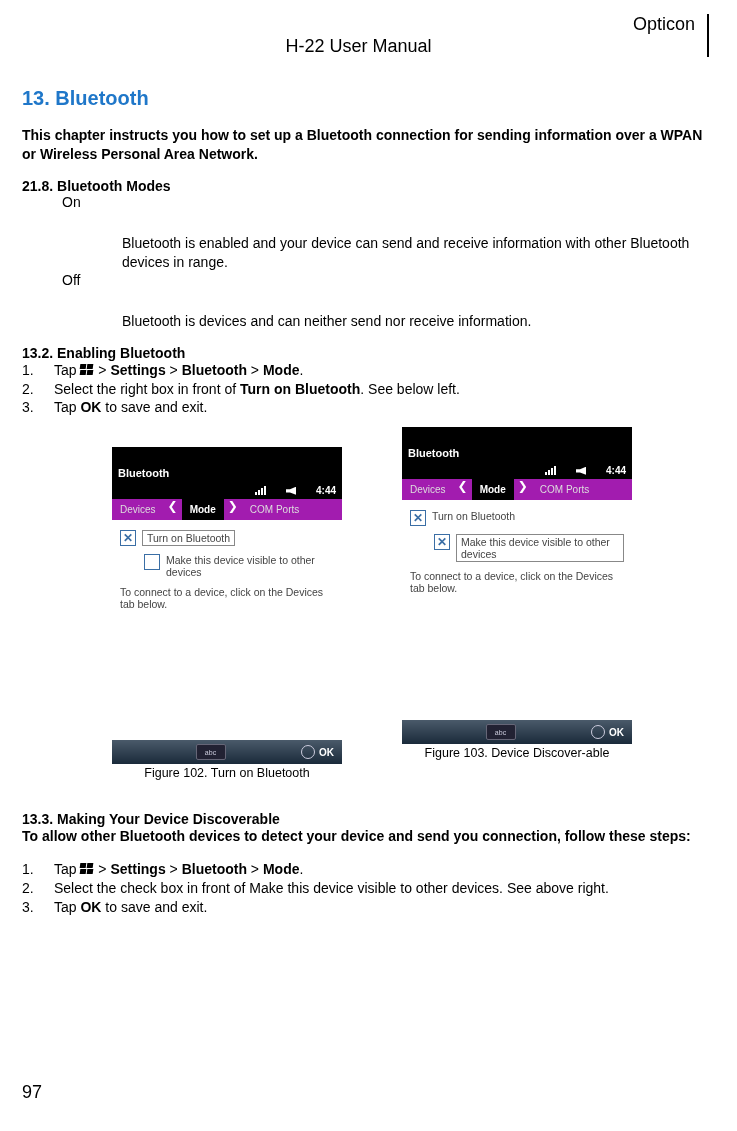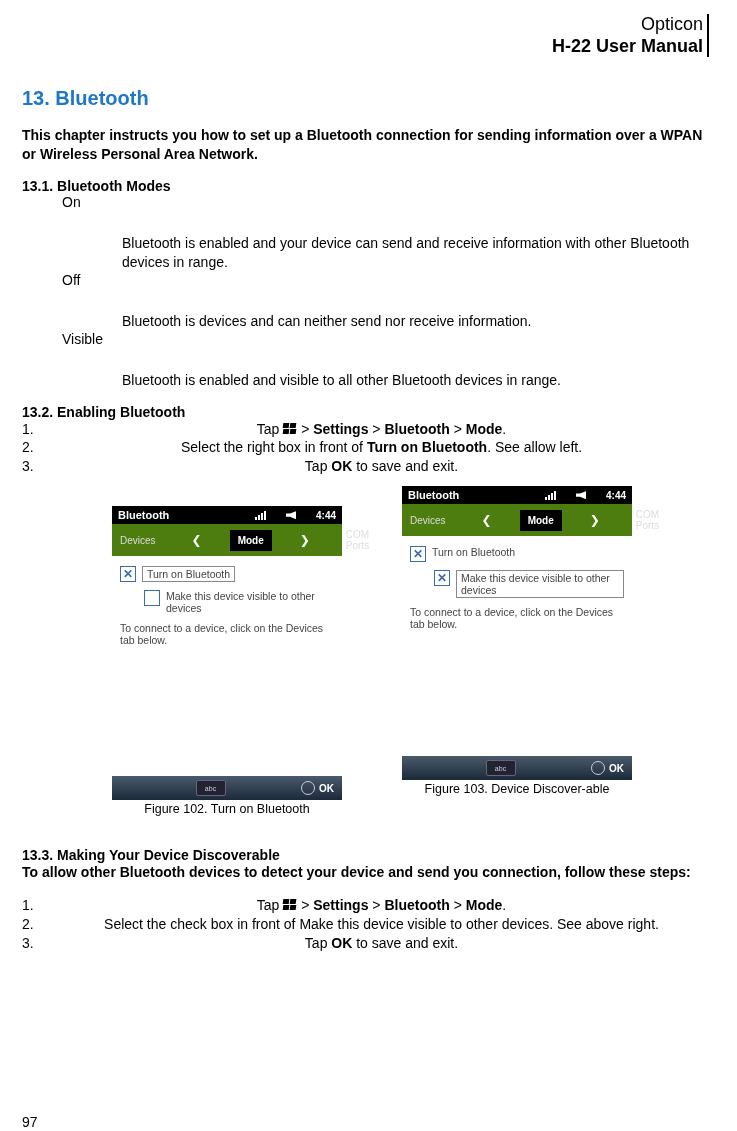--- a/index.html
+++ b/index.html
@@ -17,45 +17,45 @@
     width: 737px;
     position: relative;
     min-height: 1131px;
   }
   .header-block {
     text-align: right;
     font-weight: normal;
     font-size: 18px;
     line-height: 1.2;
     border-right: 2px solid #000;
-    padding-right: 4px;
+    padding-right: 12px;
     margin-bottom: 30px;
   }
   .header-block .line1 { }
-  .header-block .line2 { font-weight: bold; }
+  .header-block .line2 { font-weight: normal; text-align: center; }
   .chapter-title {
     color: #1f77c9;
     font-size: 20px;
     font-weight: bold;
     margin-bottom: 16px;
   }
   p { margin: 0 0 14px 0; line-height: 1.35; font-weight: bold; }
   .section-head {
     font-weight: bold;
     margin-top: 0;
     margin-bottom: 0;
   }
   .mode-row { display: flex; }
   .mode-row .indent { width: 40px; flex: 0 0 40px; }
   .mode-row .label { width: 60px; flex: 0 0 60px; }
   .mode-row .desc { flex: 1; line-height: 1.35; margin-top: 40px; }
   .modes-block { margin-bottom: 14px; }
   .ol-row { display: flex; line-height: 1.35; }
   .ol-row .num { width: 32px; flex: 0 0 32px; }
-  .ol-row .content { flex: 1; text-align: center; }
+  .ol-row .content { flex: 1; }
   .winflag {
     display: inline-block;
     width: 14px;
     height: 12px;
     position: relative;
     vertical-align: -1px;
   }
   .winflag span {
     position: absolute;
     width: 6px;
@@ -87,35 +87,34 @@
   .phone .titlebar {
     background: #000;
     color: #fff;
     display: flex;
     align-items: center;
     justify-content: space-between;
     padding: 3px 6px;
     font-size: 11px;
     font-weight: bold;
   }
-  .phone .titlebar .right { display: flex; align-items: center; gap: 20px; font-size: 10px; }
+  .phone .titlebar .right { display: flex; align-items: center; gap: 20px; font-size: 10px; margin-top: 35px; }
   .phone .sigbar { display:inline-flex; align-items: flex-end; gap:1px; }
   .phone .sigbar i { width:2px; background:#fff; display:block; }
   .phone .sigbar i:nth-child(1){height:3px;}
   .phone .sigbar i:nth-child(2){height:5px;}
   .phone .sigbar i:nth-child(3){height:7px;}
   .phone .sigbar i:nth-child(4){height:9px;}
   .phone .speaker { width:10px; height:8px; background:#fff; clip-path: polygon(0 30%,40% 30%,100% 0,100% 100%,40% 70%,0 70%); display:inline-block;}
   .phone .tabs {
-    background: #4d7c0f;
+    background: #a21caf;
     display: flex;
-    align-items: center;
+    align-items: flex-start;
     color: #ddd;
     font-size: 10px;
-    gap: 24px;
   }
   .phone .tabs .tab { padding: 5px 8px; }
   .phone .tabs .tab.active { background: #000; font-weight: bold; color: #fff; }
   .phone .tabs .arrow {
     color: #fff;
     font-size: 12px;
     padding: 0 4px;
   }
   .phone .body {
     padding: 10px 8px;
@@ -142,65 +141,60 @@
     padding: 0 8px;
     color:#fff;
     font-size:10px;
   }
   .phone .softbar .kbd {
     width:28px; height:14px; background:#223; border:1px solid #667; border-radius:2px;
     display:flex; align-items:center; justify-content:center; font-size:7px; color:#ccd;
   }
   .phone .softbar .btn { display:flex; align-items:center; gap:4px; }
   .phone .softbar .circle { width:12px;height:12px;border:1px solid #ccd;border-radius:50%; display:inline-flex;align-items:center;justify-content:center;font-size:8px;}
-  .pagenum { position:absolute; bottom:1px; left:22px; font-size:14px; }
+  .pagenum { position:absolute; bottom:28px; left:22px; font-size:18px; }
 </style>
 </head>
 <body>
 
 <div class="page">
 
   <div class="header-block">
     <div class="line1">Opticon</div>
     <div class="line2">H-22 User Manual</div>
   </div>
 
   <div class="chapter-title">13. Bluetooth</div>
   <p>This chapter instructs you how to set up a Bluetooth connection for sending information over a WPAN or Wireless Personal Area Network.</p>
 
-  <div class="section-head">13.1. Bluetooth Modes</div>
+  <div class="section-head">21.8. Bluetooth Modes</div>
   <div class="modes-block">
     <div class="mode-row">
       <div class="indent"></div>
       <div class="label">On</div>
       <div class="desc">Bluetooth is enabled and your device can send and receive information with other Bluetooth devices in range.</div>
     </div>
     <div class="mode-row">
       <div class="indent"></div>
       <div class="label">Off</div>
       <div class="desc">Bluetooth is devices and can neither send nor receive information.</div>
     </div>
-    <div class="mode-row">
-      <div class="indent"></div>
-      <div class="label">Visible</div>
-      <div class="desc">Bluetooth is enabled and visible to all other Bluetooth devices in range.</div>
-    </div>
   </div>
 
   <div class="section-head">13.2. Enabling Bluetooth</div>
   <div class="ol-row">
     <div class="num">1.</div>
     <div class="content">
       <span>Tap </span><span class="winflag"><span class="a"></span><span class="b"></span><span class="c"></span><span class="d"></span></span><span> &gt; </span><b>Settings</b><span> &gt; </span><b>Bluetooth</b><span> &gt; </span><b>Mode</b><span>.</span>
     </div>
   </div>
   <div class="ol-row">
     <div class="num">2.</div>
     <div class="content">
-      <span>Select the right box in front of </span><b>Turn on Bluetooth</b><span>. See allow left.</span>
+      <span>Select the right box in front of </span><b>Turn on Bluetooth</b><span>. See below left.</span>
     </div>
   </div>
   <div class="ol-row">
     <div class="num">3.</div>
     <div class="content">
       <span>Tap </span><b>OK</b><span> to save and exit.</span>
     </div>
   </div>
 
   <div class="figures-row">

